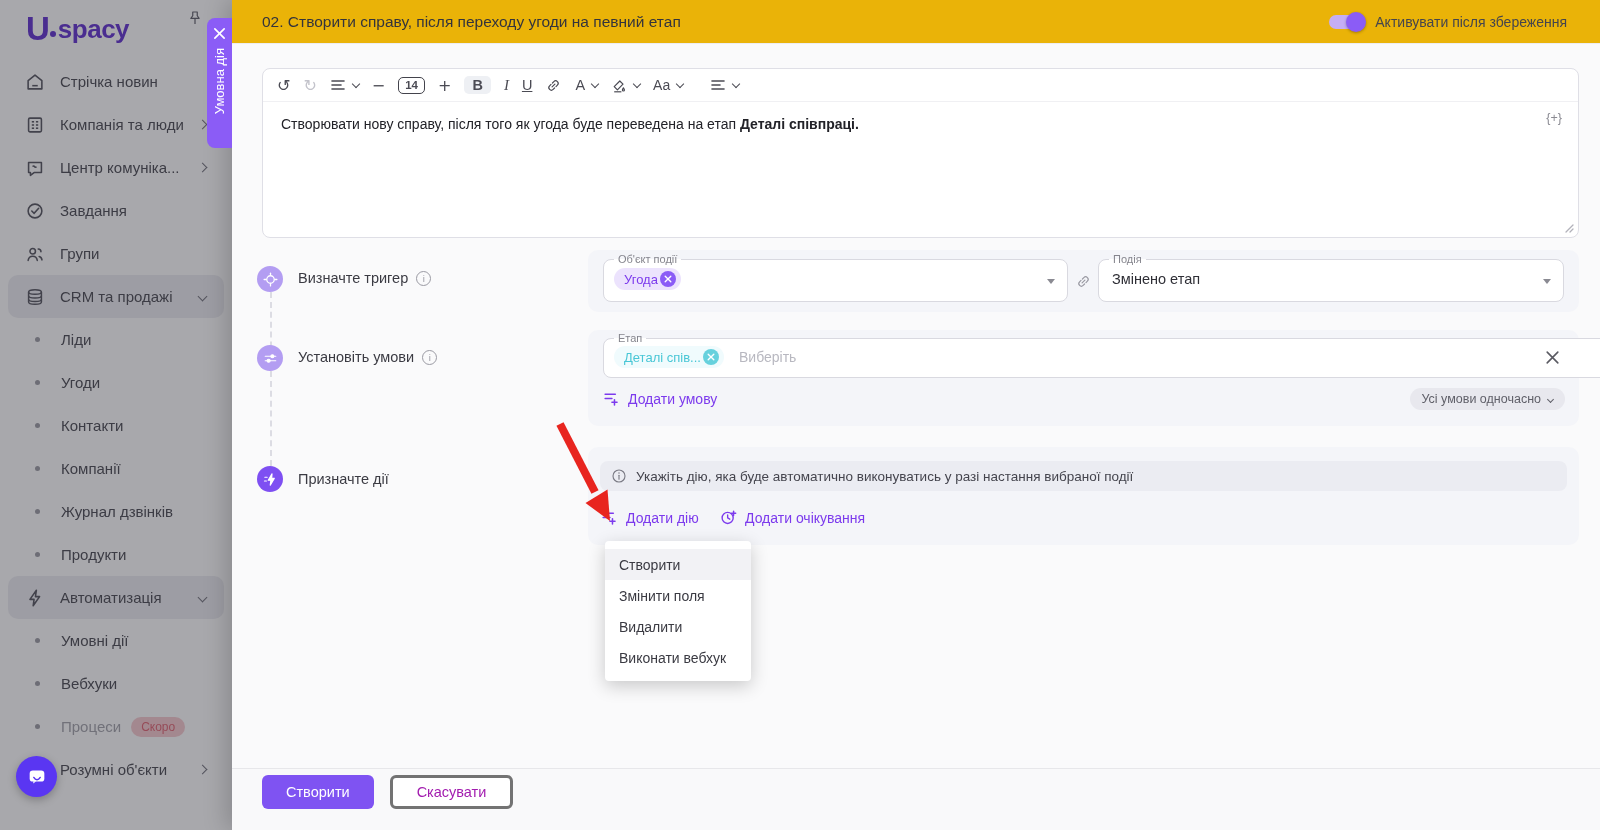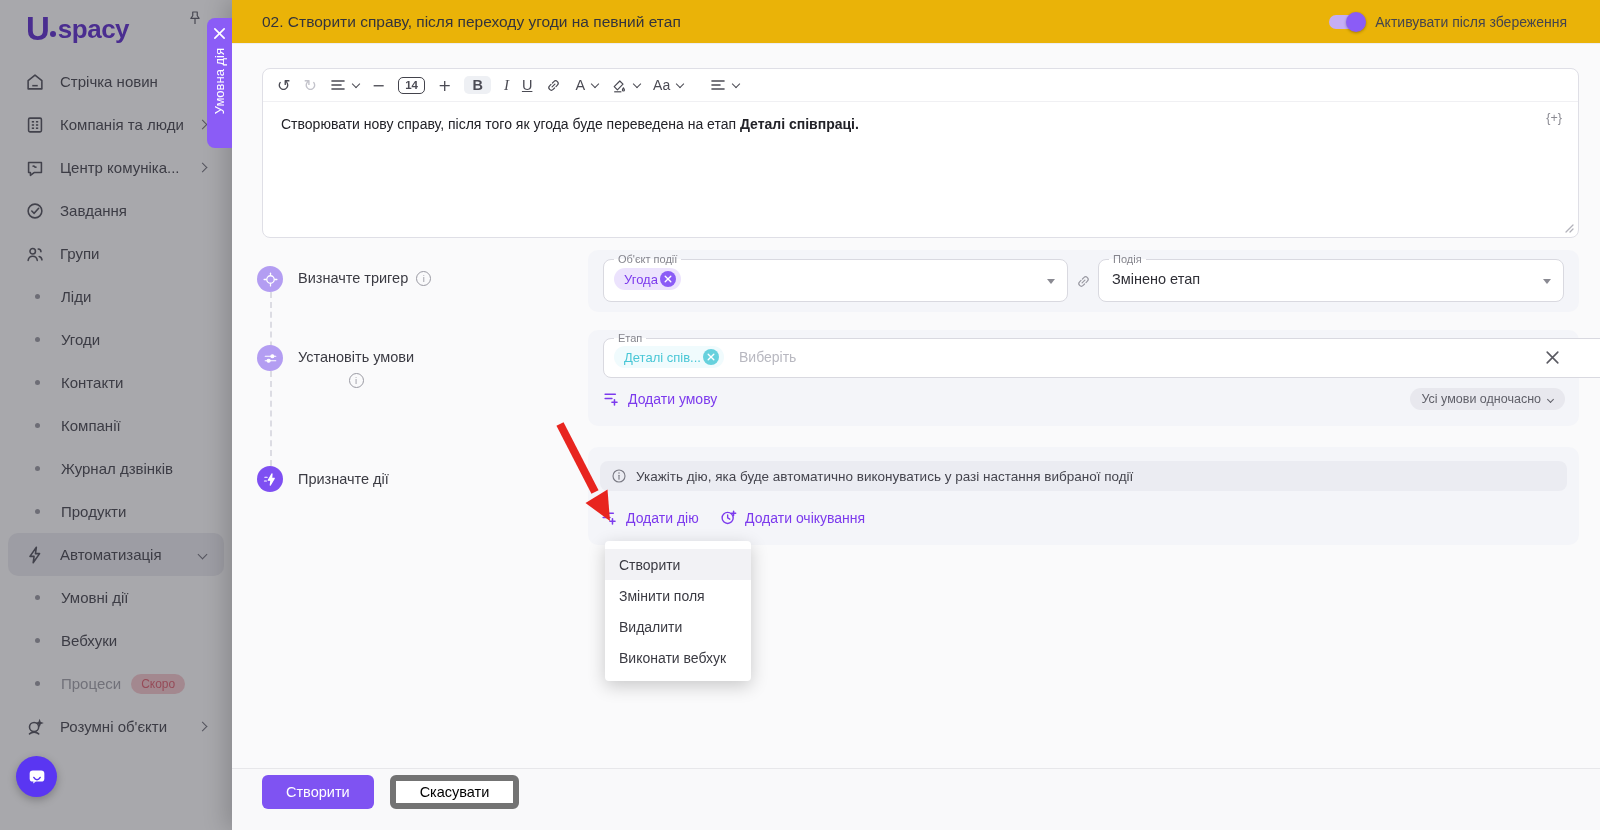--- a/index.html
+++ b/index.html
@@ -108,21 +108,21 @@
   .menu-item.hl { background:#f2f2f5; }
 
   .arrow-svg { position:absolute; left:316px; top:418px; z-index:31; pointer-events:none; }
 
   
   .dfoot { position:absolute; left:0; right:0; bottom:0; height:62px; background:#f9f9fa;
     border-top:1px solid #e7e7ea; display:flex; align-items:center; gap:16px; padding:0 0 16px 30px; }
   .btn { height:34px; border-radius:6px; font-size:14.5px; display:inline-flex; align-items:center;
     justify-content:center; padding:0 24px; cursor:pointer; }
   .btn-primary { background:#7f53f2; color:#fff; }
-  .btn-ghost { background:#fff; border:6px solid #737373; color:#000000; }
+  .btn-ghost { background:#fff; border:3px solid #737373; color:#a21caf; }
 </style>
 </head>
 <body>
 
 <div class="sidebar">
   <div class="logo">
     <span class="u">U</span>
     <span class="dot"></span>
     <span class="rest">spacy</span>
   </div>
@@ -171,20 +171,30 @@
     </div>
     <div class="nav-item">
       <svg class="nav-icon" viewBox="0 0 24 24" fill="none" stroke="#50505a" stroke-width="1.7" stroke-linecap="round">
           <circle cx="9.5" cy="9" r="3"></circle>
           <path d="M4.5 19c.5-3 2.5-4.5 5-4.5s4.5 1.5 5 4.5"></path>
           <path d="M15.5 6.5c1.7 0 3 1.3 3 3"></path>
           <path d="M16.5 14.7c1.8.4 2.8 1.7 3.1 3.8"></path>
         </svg>
       <span>Групи</span>
     </div>
+    <div class="nav-item active">
+      <svg class="nav-icon" viewBox="0 0 24 24" fill="none" stroke="#50505a" stroke-width="1.6">
+          <ellipse cx="12" cy="6.5" rx="7" ry="2.5"></ellipse>
+          <path d="M5 6.5v4c0 1.4 3.1 2.5 7 2.5s7-1.1 7-2.5v-4"></path>
+          <path d="M5 10.5v4c0 1.4 3.1 2.5 7 2.5s7-1.1 7-2.5v-4"></path>
+          <path d="M5 14.5v3c0 1.4 3.1 2.5 7 2.5s7-1.1 7-2.5v-3"></path>
+        </svg>
+      <span>CRM та продажі</span>
+      <span class="chev d"></span>
+    </div>
     <div class="nav-item">
       <span class="bullet"></span>
       <span>Ліди</span>
     </div>
     <div class="nav-item">
       <span class="bullet"></span>
       <span>Угоди</span>
     </div>
     <div class="nav-item">
       <span class="bullet"></span>
@@ -342,21 +352,21 @@
   </div>
 
   <div class="step-circle sc-light" style="top:345px;">
     <svg width="15" height="15" viewBox="0 0 20 20" fill="none" stroke="#fff" stroke-width="1.6" stroke-linecap="round">
         <line x1="3" y1="7" x2="17" y2="7"></line>
         <circle cx="12.5" cy="7" r="2" fill="#fff"></circle>
         <line x1="3" y1="13" x2="17" y2="13"></line>
         <circle cx="7.5" cy="13" r="2" fill="#fff"></circle>
       </svg>
   </div>
-  <div class="step-label" style="top:349px;flex-direction:column;">
+  <div class="step-label" style="top:349px;">
     <span>Установіть умови</span>
     <i class="info-circ">i</i>
   </div>
 
   <div class="step-circle sc-dark" style="top:466px;">
     <svg width="15" height="15" viewBox="0 0 20 20" fill="none" stroke="#fff" stroke-width="1.6" stroke-linecap="round" stroke-linejoin="round">
         <path d="M12 2.5L7 11h3.5l-.8 6.5L15 8.5h-3.5z" fill="#fff"></path>
         <line x1="2.5" y1="7" x2="5.5" y2="7"></line>
         <line x1="2" y1="12" x2="4.5" y2="12"></line>
       </svg>

